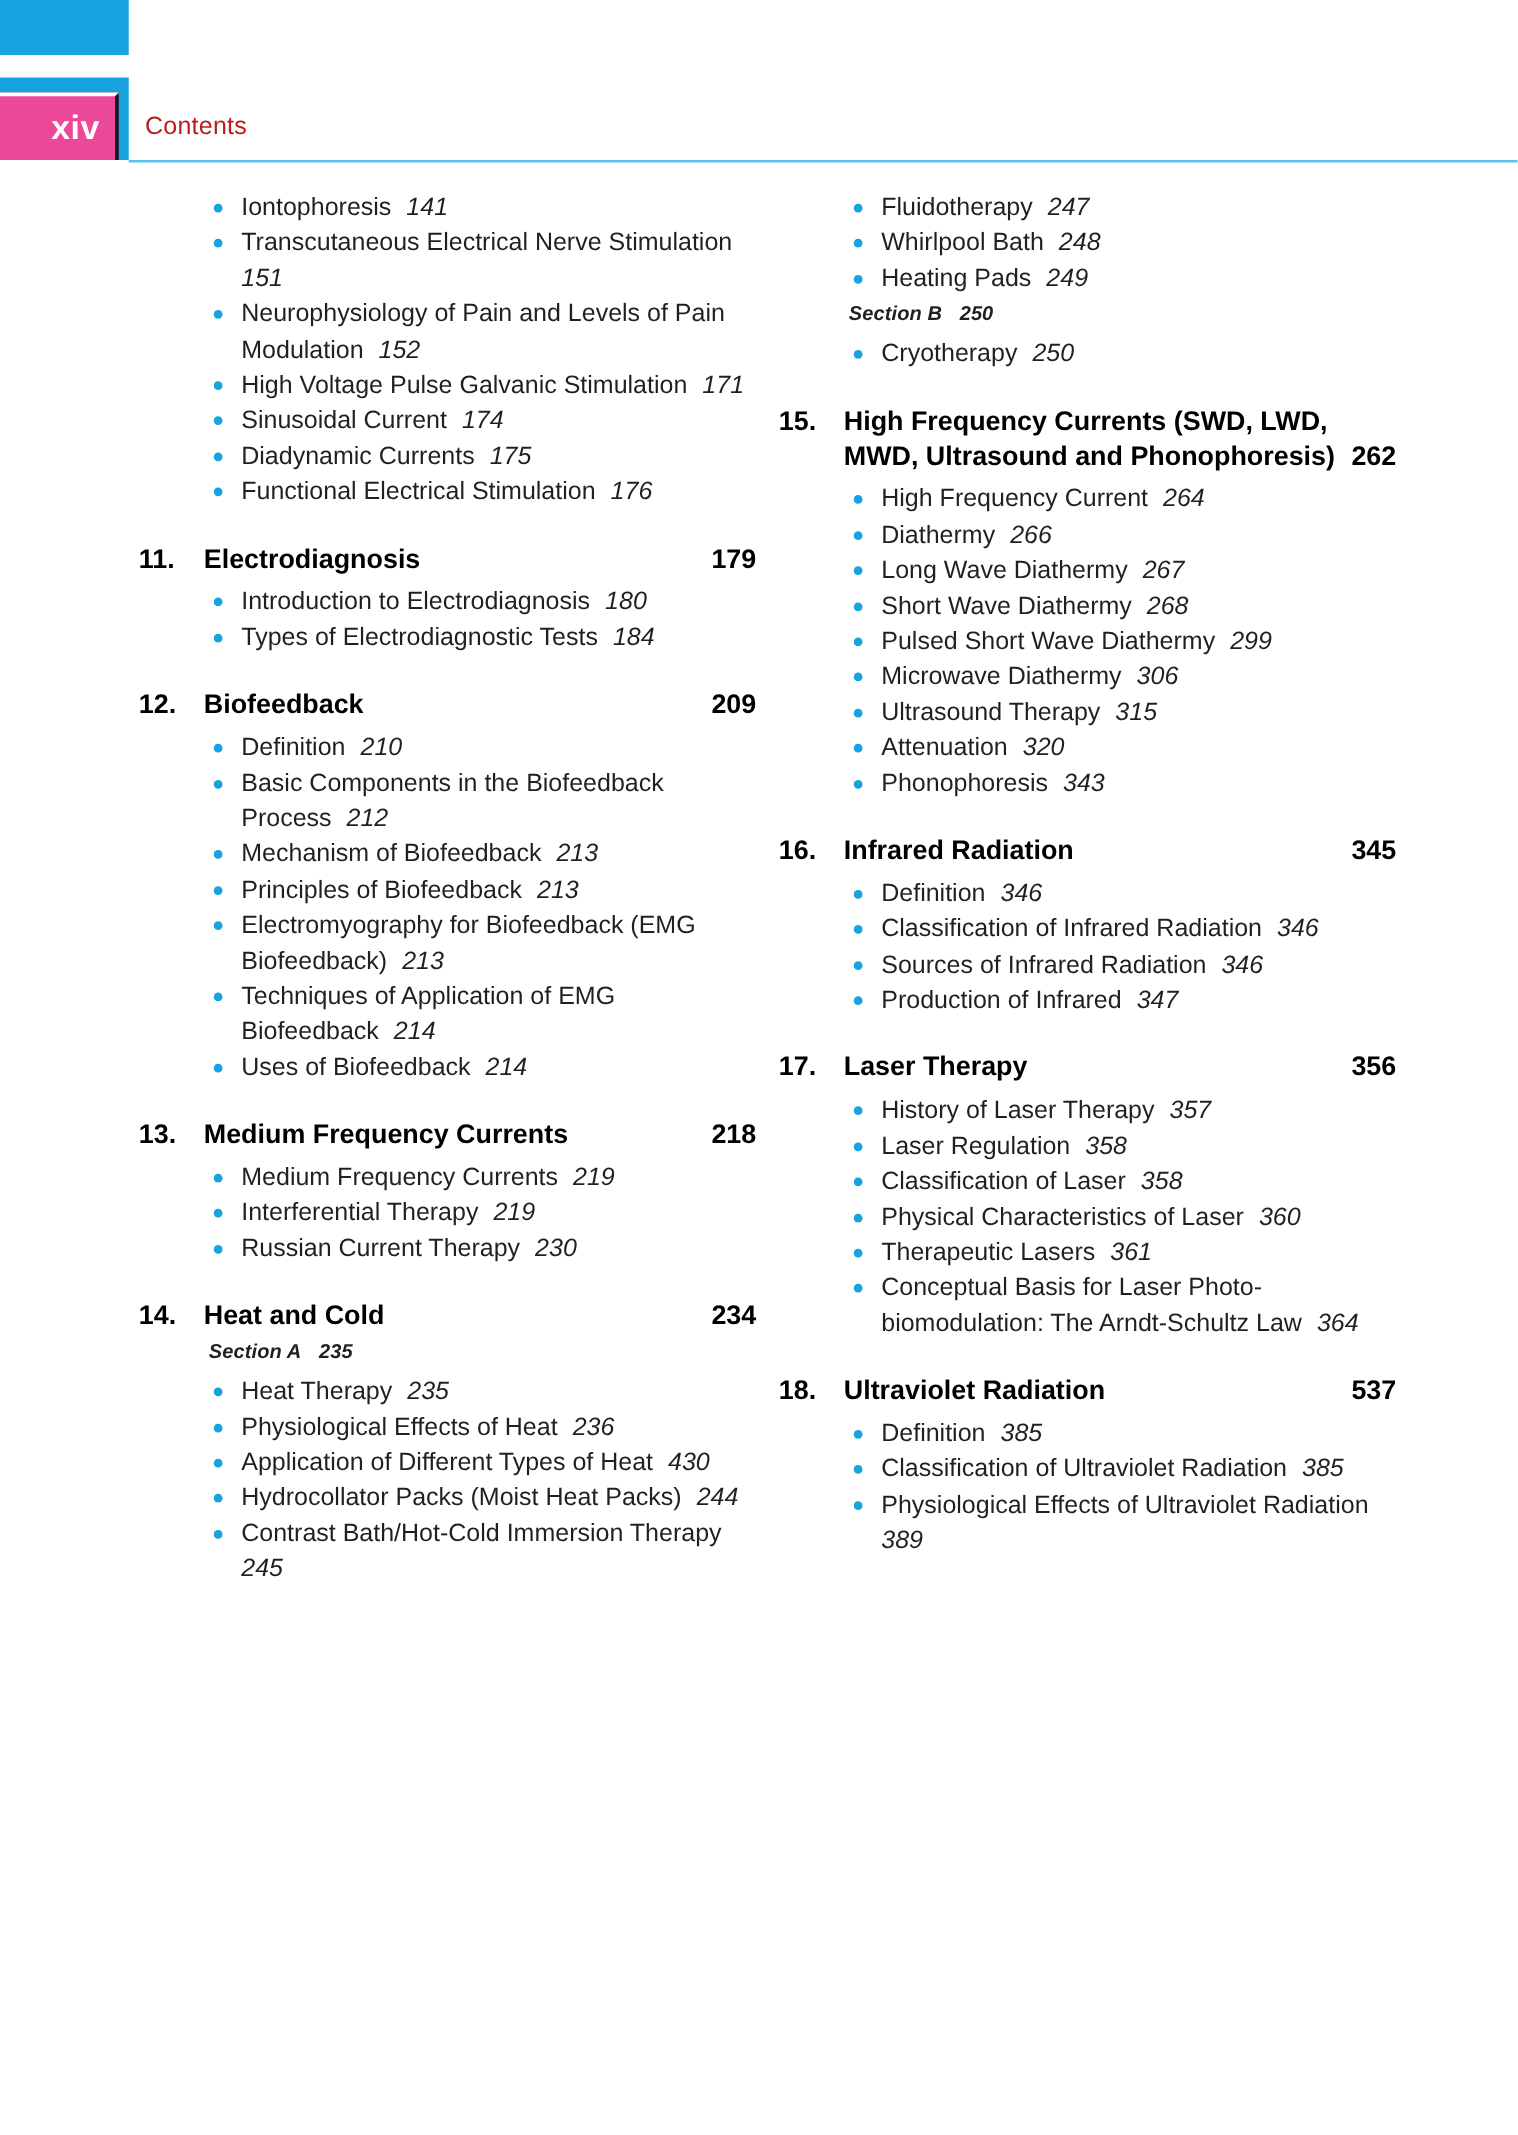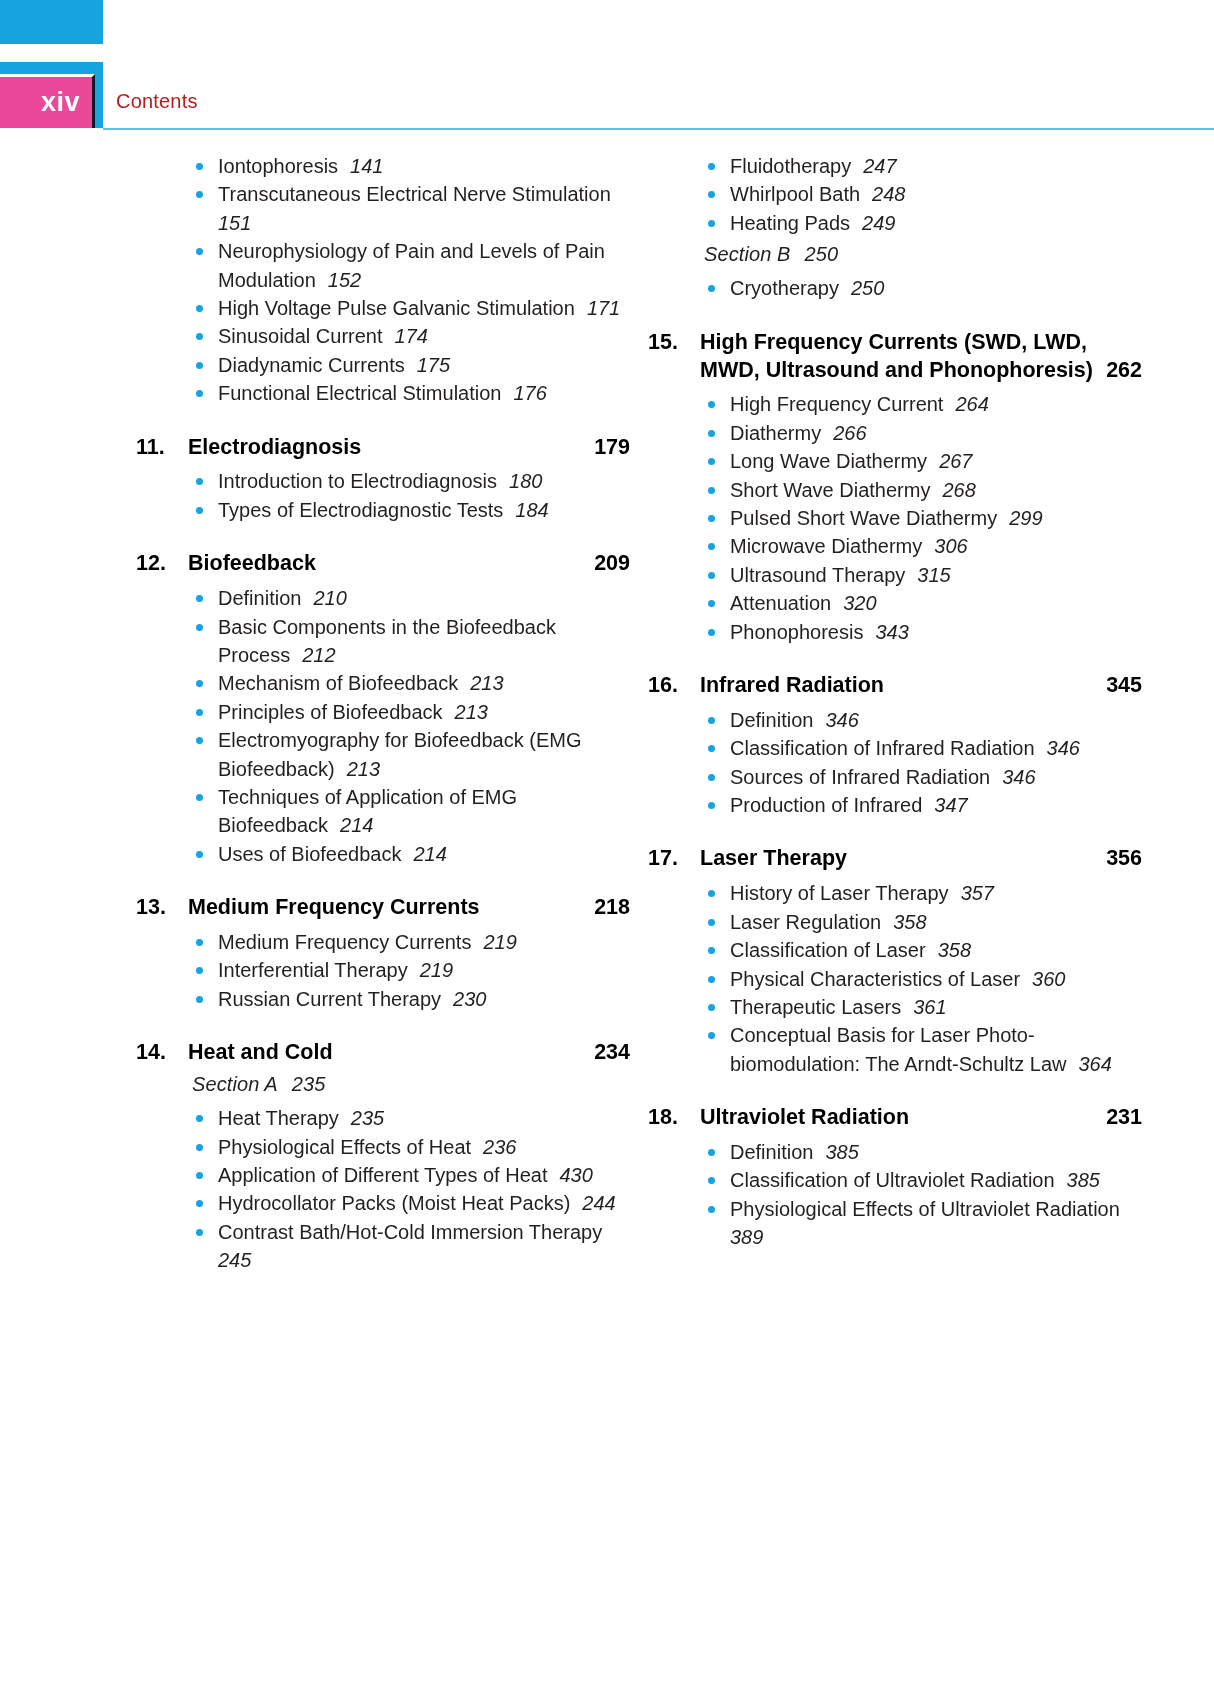--- a/index.html
+++ b/index.html
@@ -65,21 +65,20 @@
     background: #5bc2ea;
   }
 
   
   .columns {
     position: absolute;
     top: 152px;
     left: 0;
     width: 1174px;
     display: flex;
-    padding-left: 25px;
   }
   .col {
     width: 500px;
   }
   .col-left  { margin-left: 105px; }
   .col-right { margin-left: 12px; }
 
   
   .chapter {
     display: flex;
@@ -107,23 +106,23 @@
   .chapter .title { display: block; }
   .chapter .cpage {
     flex: 0 0 auto;
     align-self: flex-end;
     padding-left: 10px;
     white-space: nowrap;
   }
 
   
   .section-head {
-    font-weight: normal;
+    font-weight: bold;
     font-style: italic;
-    font-size: 20px;
+    font-size: 16px;
     color: #231f20;
     margin: 6px 0 8px 62px;
     letter-spacing: 0.1px;
   }
   .section-head .sp { display: inline-block; width: 14px; }
 
   
   ul.toc {
     list-style: none;
     margin: 0 0 0 62px;
@@ -294,21 +293,21 @@
           <li><span class="dot"></span><span>Laser Regulation</span><span class="gap"></span><span class="pg">358</span></li>
           <li><span class="dot"></span><span>Classification of Laser</span><span class="gap"></span><span class="pg">358</span></li>
           <li><span class="dot"></span><span>Physical Characteristics of Laser</span><span class="gap"></span><span class="pg">360</span></li>
           <li><span class="dot"></span><span>Therapeutic Lasers</span><span class="gap"></span><span class="pg">361</span></li>
           <li><span class="dot"></span><span>Conceptual Basis for Laser Photo-biomodulation: The Arndt-Schultz Law</span><span class="gap"></span><span class="pg">364</span></li>
         </ul>
         <div class="chapter">
           <span class="num">18.</span>
           <span class="title-wrap">
             <span class="title">Ultraviolet Radiation</span>
-            <span class="cpage">231</span>
+            <span class="cpage">537</span>
           </span>
         </div>
         <ul class="toc">
           <li><span class="dot"></span><span>Definition</span><span class="gap"></span><span class="pg">385</span></li>
           <li><span class="dot"></span><span>Classification of Ultraviolet Radiation</span><span class="gap"></span><span class="pg">385</span></li>
           <li><span class="dot"></span><span>Physiological Effects of Ultraviolet Radiation</span><span class="gap"></span><span class="pg">389</span></li>
         </ul>
       </div>
   </div>
 

